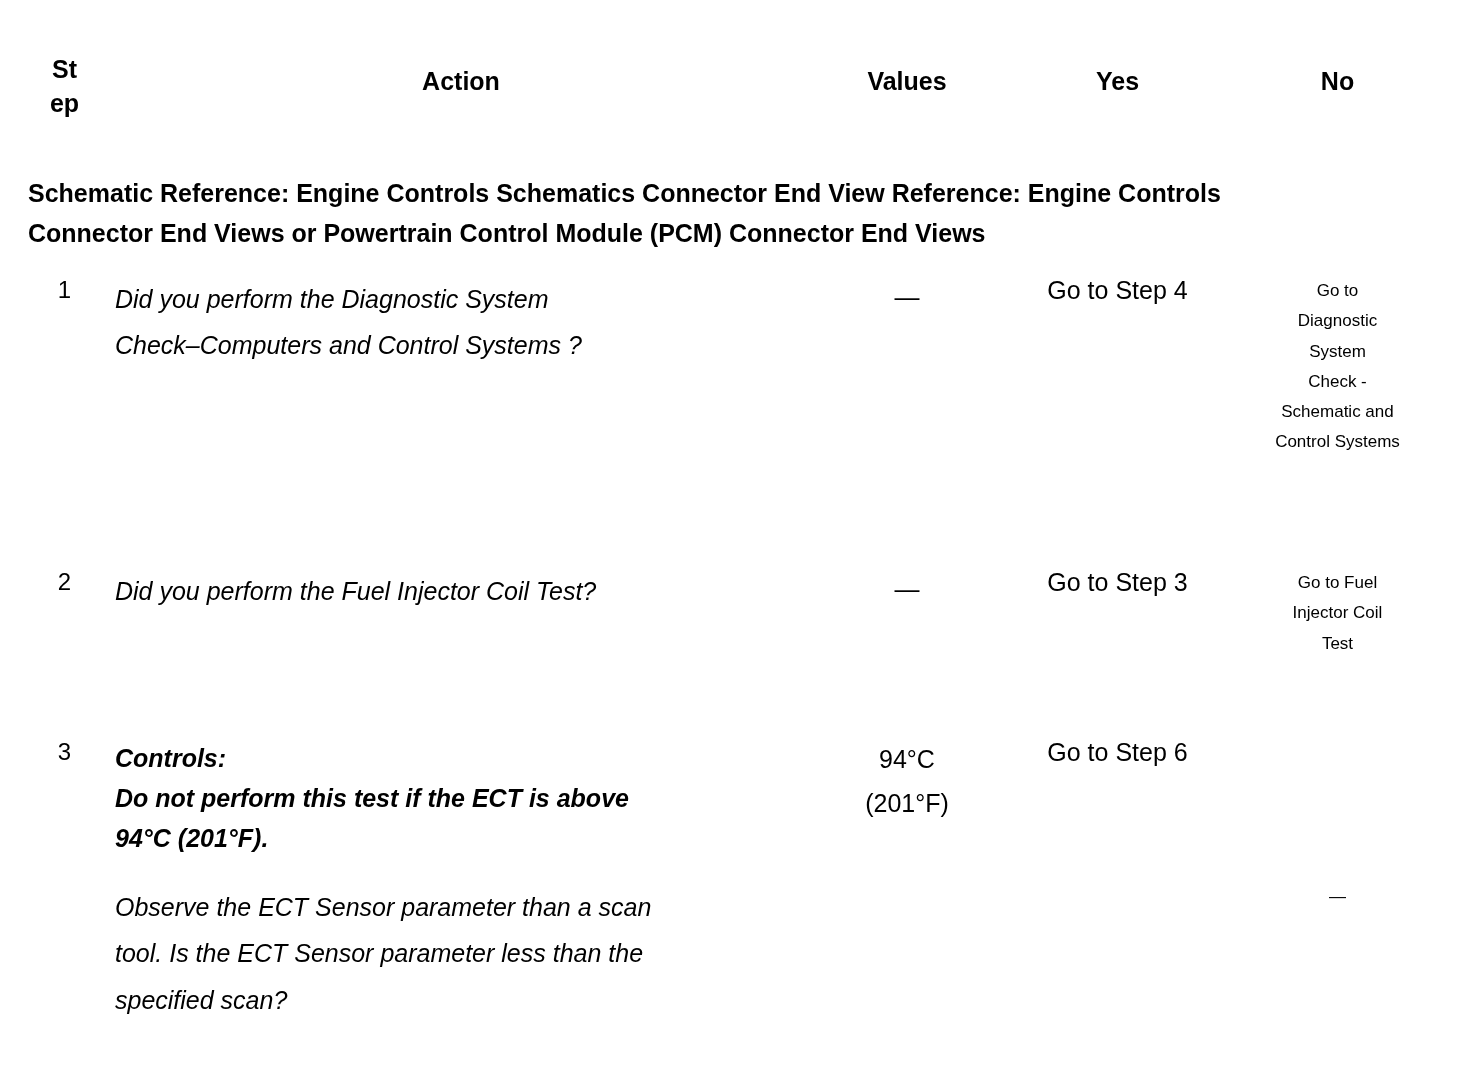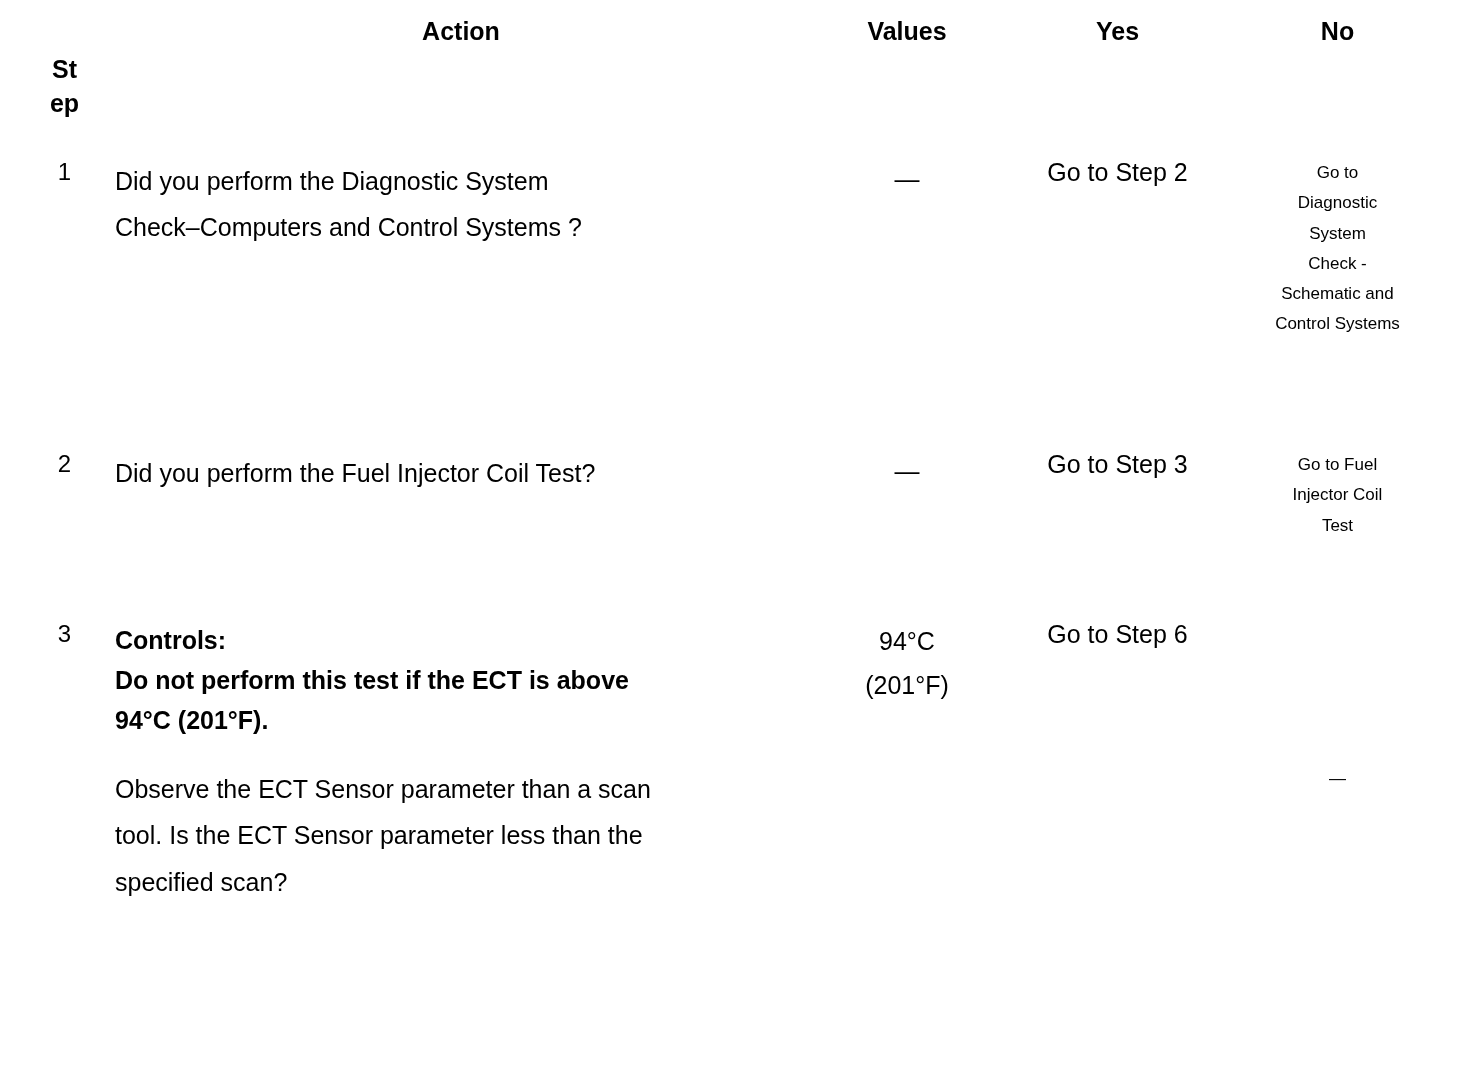--- a/index.html
+++ b/index.html
@@ -50,21 +50,21 @@
   .hdr-row td {
     height: 144px;
     font-weight: bold;
     font-size: 25px;
     text-align: center;
   }
   .hdr-inner {
     height: 100%;
     display: flex;
     flex-direction: column;
-    justify-content: flex-start;
+    justify-content: center;
     align-items: center;
     padding-bottom: 9px;
     box-sizing: border-box;
     line-height: 1.38;
   }
   .hdr-inner.two-line {
     justify-content: center;
     padding-bottom: 0;
   }
   .hdr-inner span { display: block; }
@@ -84,20 +84,21 @@
   
   .step-cell {
     text-align: center;
     vertical-align: middle;
     font-size: 24px;
   }
   .action-cell {
     padding: 22px 20px 12px 22px;
     font-size: 25px;
     line-height: 1.85;
+    font-style: italic;
   }
   .action-cell p { margin: 0; }
   .action-cell .bold-block {
     font-weight: bold;
     line-height: 1.6;
   }
   .action-cell .spacer { height: 26px; }
 
   .values-cell {
     text-align: center;
@@ -168,35 +169,43 @@
             <span>Yes</span>
           </div>
         </td>
         <td class="b-top-thick b-left-thick b-bottom-thick b-right-thick">
           <div class="hdr-inner">
             <span>No</span>
           </div>
         </td>
       </tr>
 
+      <tr>
+        <td class="sref-cell b-left-thick b-right-thick b-bottom-thick" colspan="5">
+          <div class="sref-inner">
+            <span>Schematic Reference: Engine Controls Schematics Connector End View Reference: Engine Controls</span>
+            <span>Connector End Views or Powertrain Control Module (PCM) Connector End Views</span>
+          </div>
+        </td>
+      </tr>
 
       <tr class="row1">
         <td class="step-cell b-left-thick b-bottom-thick">1</td>
         <td class="action-cell b-left-thin b-bottom-thick">
           <p>
             <span>Did you perform the Diagnostic System</span><br>
             <span>Check–Computers and Control Systems ?</span>
           </p>
         </td>
         <td class="values-cell b-left-thick b-bottom-thick">
           <div class="lines">
             <span class="dash">—</span>
           </div>
         </td>
-        <td class="yes-cell b-left-thick b-bottom-thick">Go to Step 2</td>
+        <td class="yes-cell b-left-thick b-bottom-thick">Go to Step 4</td>
         <td class="no-cell b-left-thick b-bottom-thick b-right-thick">
           <div class="lines">
             <span>Go to</span>
             <span>Diagnostic</span>
             <span>System</span>
             <span>Check -</span>
             <span>Schematic and</span>
             <span>Control Systems</span>
           </div>
         </td>

